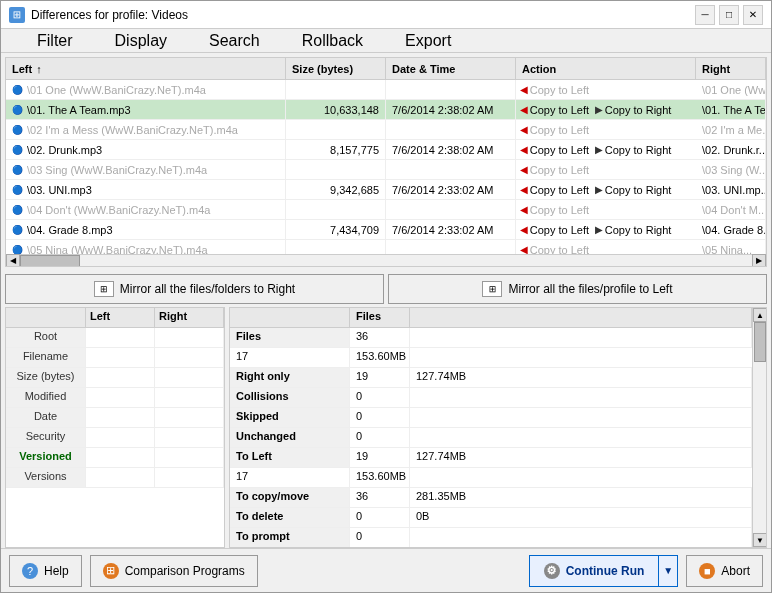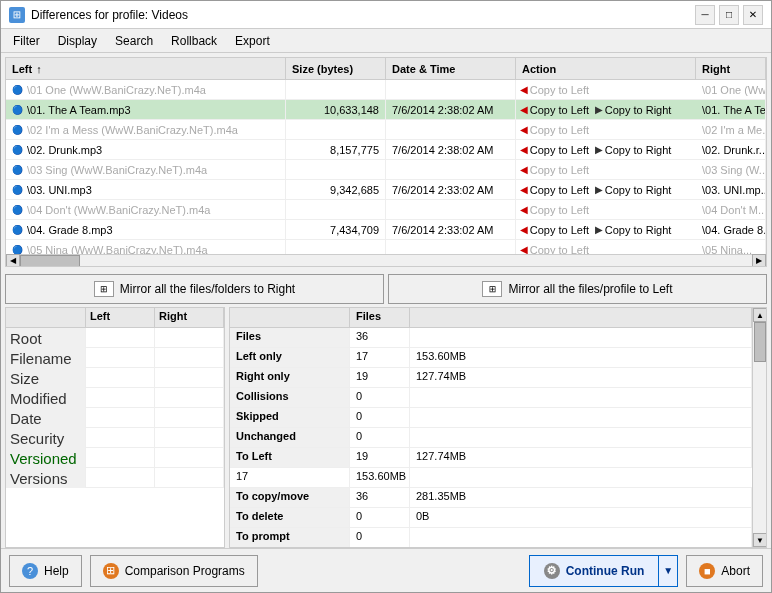--- a/index.html
+++ b/index.html
@@ -68,21 +68,22 @@
       display: flex;
       align-items: center;
       padding: 2px 4px;
       height: 24px;
       border-bottom: 1px solid #ccc;
       gap: 2px;
     }
     .menu-item {
       padding: 2px 8px;
       cursor: pointer;
-      font-size: 12px;
+      font-size: 16px;
+      margin-left: 24px;
     }
     .file-list-area {
       background: white;
       border: 1px solid #ccc;
       margin: 4px;
       flex: 0 0 auto;
       height: 210px;
       overflow: hidden;
       display: flex;
       flex-direction: column;
@@ -224,22 +225,23 @@
       overflow-y: auto;
     }
     .attr-row {
       display: grid;
       grid-template-columns: 80px 1fr 1fr;
       height: 20px;
       border-bottom: 1px solid #eee;
     }
     .attr-cell {
       padding: 2px 4px;
-      font-size: 15px;
+      font-size: 11px;
       border-right: 1px solid #eee;
+      text-align: center;
     }
     .attr-cell.label {
       background: #f0f0f0;
       font-weight: normal;
       color: #333;
     }
     .right-panel {
       flex: 1;
       border: 1px solid #ccc;
       background: white;
@@ -623,21 +625,21 @@
           <div class="attr-cell label">Date</div>
           <div class="attr-cell"></div>
           <div class="attr-cell"></div>
         </div>
         <div class="attr-row">
           <div class="attr-cell label">Security</div>
           <div class="attr-cell"></div>
           <div class="attr-cell"></div>
         </div>
         <div class="attr-row">
-          <div class="attr-cell label" style="color:#006600; font-weight:normal;">Versioned</div>
+          <div class="attr-cell label" style="color:#006600; font-weight:bold;">Versioned</div>
           <div class="attr-cell"></div>
           <div class="attr-cell"></div>
         </div>
         <div class="attr-row">
           <div class="attr-cell label">Versions</div>
           <div class="attr-cell"></div>
           <div class="attr-cell"></div>
         </div>
       </div>
     </div>
@@ -650,21 +652,20 @@
             <div class="stats-col">Files</div>
             <div class="stats-col"></div>
           </div>
           <div class="stats-rows">
             <div class="stats-row">
               <div class="stats-cell label">Files</div>
               <div class="stats-cell">36</div>
               <div class="stats-cell"></div>
             </div>
             <div class="stats-row">
-              <div class="stats-cell label">Left only</div>
               <div class="stats-cell">17</div>
               <div class="stats-cell">153.60MB</div>
             </div>
             <div class="stats-row">
               <div class="stats-cell label">Right only</div>
               <div class="stats-cell">19</div>
               <div class="stats-cell">127.74MB</div>
             </div>
             <div class="stats-row">
               <div class="stats-cell label">Collisions</div>

